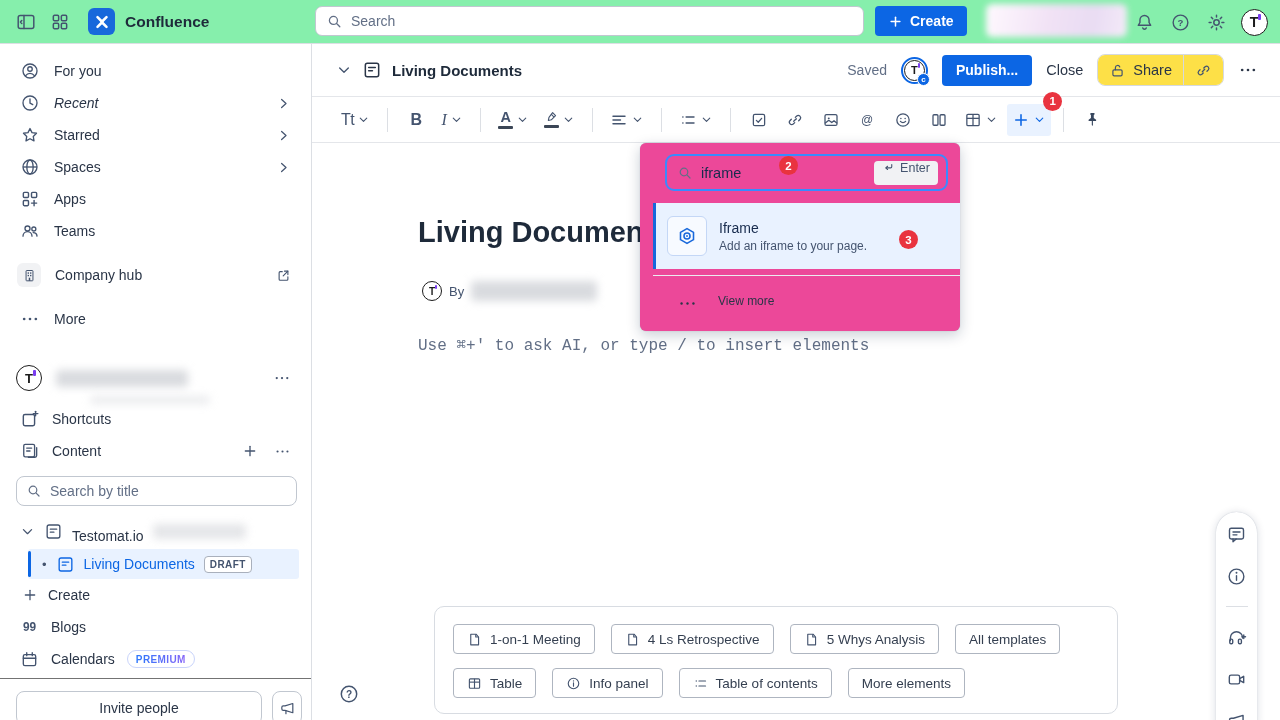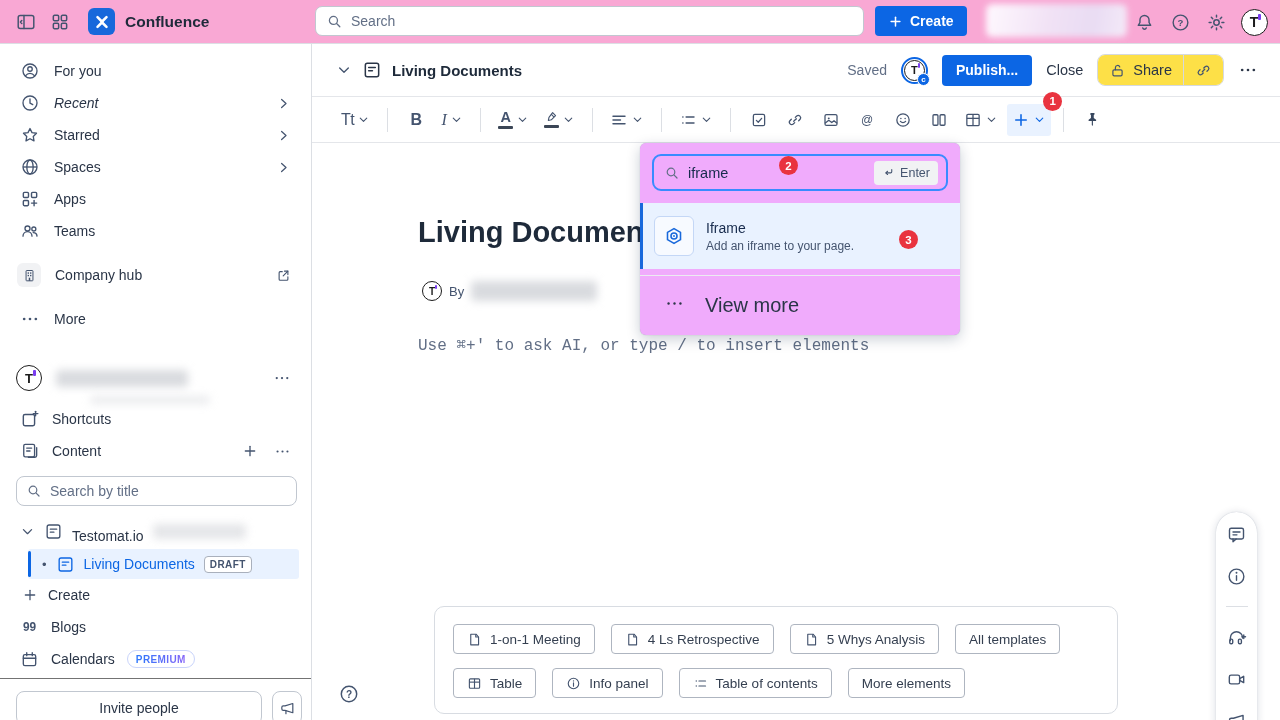--- a/index.html
+++ b/index.html
@@ -2,21 +2,21 @@
 <html><head>
 <meta charset="utf-8">
 <style>
   * { margin:0; padding:0; box-sizing:border-box; }
   html,body { width:1280px; height:720px; }
   body { font-family:"Liberation Sans", sans-serif; color:#172B4D; background:#fff; overflow:hidden; position:relative; }
   .icon { display:inline-flex; align-items:center; justify-content:center; flex:none; }
   svg { display:block; }
 
   
-  .topbar { position:absolute; top:0; left:0; width:1280px; height:44px; background:#f9a8d4; border-bottom:1px solid #DCDFE4; z-index:20; }
+  .topbar { position:absolute; top:0; left:0; width:1280px; height:44px; background:#86efac; border-bottom:1px solid #DCDFE4; z-index:20; }
   .tb-btn { position:absolute; top:8px; width:28px; height:28px; border-radius:4px; display:flex; align-items:center; justify-content:center; cursor:pointer; }
   .brand { position:absolute; left:88px; top:8px; display:flex; align-items:center; gap:10px; }
   .brand-logo { width:27px; height:27px; border-radius:6px; background:#1868DB; display:flex; align-items:center; justify-content:center; }
   .brand-name { font-size:15.5px; font-weight:bold; color:#1E2A3A; }
   .gsearch { position:absolute; left:315px; top:6px; width:549px; height:30px; border:1px solid #C1C7D0; border-radius:7px; display:flex; align-items:center; padding:0 10px; gap:8px; background:#fff; }
   .gsearch input { border:none; outline:none; font-size:14px; color:#172B4D; width:100%; font-family:"Liberation Sans",sans-serif; }
   .gsearch input::placeholder { color:#626F86; }
   .create-btn { position:absolute; left:875px; top:6px; height:30px; padding:0 13px; background:#0C66E4; color:#fff; border:none; border-radius:4px; font-size:14px; font-weight:bold; display:flex; align-items:center; gap:7px; cursor:pointer; font-family:"Liberation Sans",sans-serif; }
   .tb-blur { position:absolute; left:986px; top:4px; width:141px; height:33px; border-radius:6px; background:linear-gradient(100deg,#fdf6fd 5%, #f1e2f5 45%, #e9dcf3 75%, #f4eaf8); filter:blur(3px); }
   .avatar-logo { border-radius:50%; background:#fff; border:1.6px solid #1c1c1c; color:#1c1c1c; font-weight:bold; display:flex; align-items:center; justify-content:center; position:relative; }
@@ -63,31 +63,31 @@
   .tt-label { font-size:16px; color:#44546F; letter-spacing:-.5px; }
   .b-label { font-size:16px; font-weight:bold; color:#44546F; }
   .i-label { font-size:16px; font-style:italic; font-family:"Liberation Serif",serif; color:#44546F; }
   .a-wrap { display:flex; flex-direction:column; align-items:center; line-height:1; }
   .a-wrap .a { font-size:14.5px; font-weight:bold; color:#44546F; }
   .a-wrap .bar { width:15px; height:3px; background:#3B4656; margin-top:1.5px; border-radius:1px; }
   .insert-btn { background:#E9F2FF; border-radius:3px; }
   .step-badge { position:absolute; width:19px; height:19px; border-radius:50%; background:#E9333F; color:#fff; font-size:11.5px; font-weight:bold; display:flex; align-items:center; justify-content:center; z-index:60; }
 
   
-  .insert-menu { position:absolute; left:640px; top:143px; width:320px; background:#f0abfc; border-radius:6px; box-shadow:0 4px 14px rgba(9,30,66,.22), 0 0 1px rgba(9,30,66,.3); z-index:50; padding-bottom:6px; }
+  .insert-menu { position:absolute; left:640px; top:143px; width:320px; background:#ec4899; border-radius:6px; box-shadow:0 4px 14px rgba(9,30,66,.22), 0 0 1px rgba(9,30,66,.3); z-index:50; padding-bottom:6px;padding-left:13px; }
   .im-search { margin:11px 12px 12px; height:37px; border:2px solid #388BFF; border-radius:9px; display:flex; align-items:center; gap:8px; padding:0 8px 0 10px; }
   .im-search .q { font-size:14.5px; color:#172B4D; }
-  .enter-chip { margin-left:auto; background:#F1F2F4; border-radius:4px; height:24px; display:flex; align-items:center; gap:5px; padding:0 8px; color:#44546F; font-size:12.5px; font-weight:500; }
+  .enter-chip { margin-left:auto; background:#F1F2F4; border-radius:4px; height:24px; display:flex; align-items:flex-start; gap:5px; padding:0 8px; color:#44546F; font-size:12.5px; font-weight:500; }
   .im-item { position:relative; background:#E9F2FF; display:flex; align-items:center; gap:12px; padding:13px 14px 13px 14px; cursor:pointer; }
   .im-item .bar { position:absolute; left:0; top:0; bottom:0; width:3px; background:#1868DB; }
   .im-icon-box { width:40px; height:40px; border-radius:6px; border:1px solid #C4D7F6; background:#F7FAFF; display:flex; align-items:center; justify-content:center; }
   .im-title { font-size:14px; font-weight:500; color:#172B4D; }
   .im-desc { font-size:12px; color:#44546F; margin-top:3px; }
   .im-div { height:1px; background:#EBECF0; margin:6px 0; }
-  .im-more { display:flex; align-items:flex-start; gap:21px; padding:12px 14px 12px 25px; font-size:20px; color:#2A3547; cursor:pointer; }
+  .im-more { display:flex; align-items:flex-start; gap:21px; padding:12px 14px 12px 25px; font-size:12px; color:#2A3547; cursor:pointer; }
 
   
   .doc-title { position:absolute; left:418px; top:216px; font-size:29px; font-weight:bold; color:#1E2A3A; z-index:5; }
   .byline { position:absolute; left:422px; top:281px; display:flex; align-items:center; gap:7px; z-index:5; }
   .byline .by { font-size:13px; color:#44546F; }
   .editor-ph { position:absolute; left:418px; top:335px; font-size:16px; color:#626F86; font-family:Liberation Mono, monospace; z-index:5; }
 
   
   .tpl-panel { position:absolute; left:434px; top:606px; width:684px; height:108px; border:1px solid #D8DCE2; border-radius:10px; background:#fff; padding:17px 18px; z-index:5; }
   .tpl-row { display:flex; gap:16px; }

